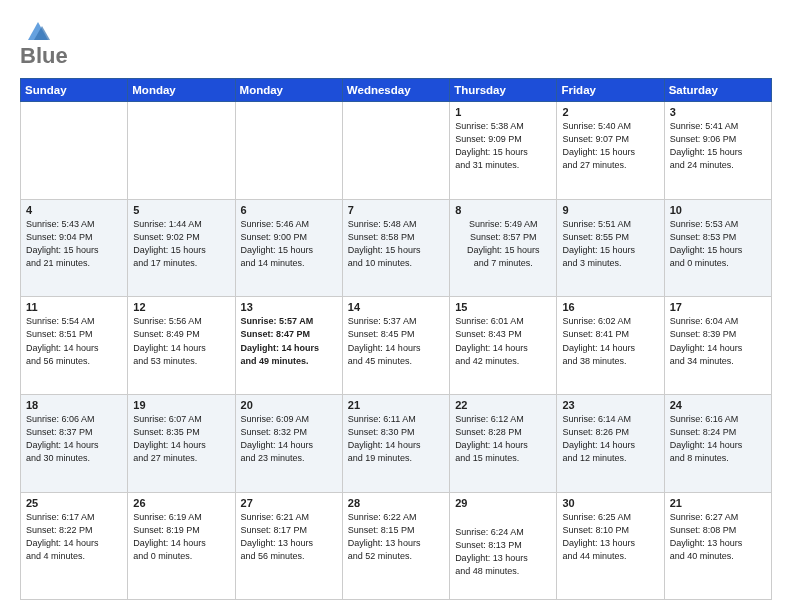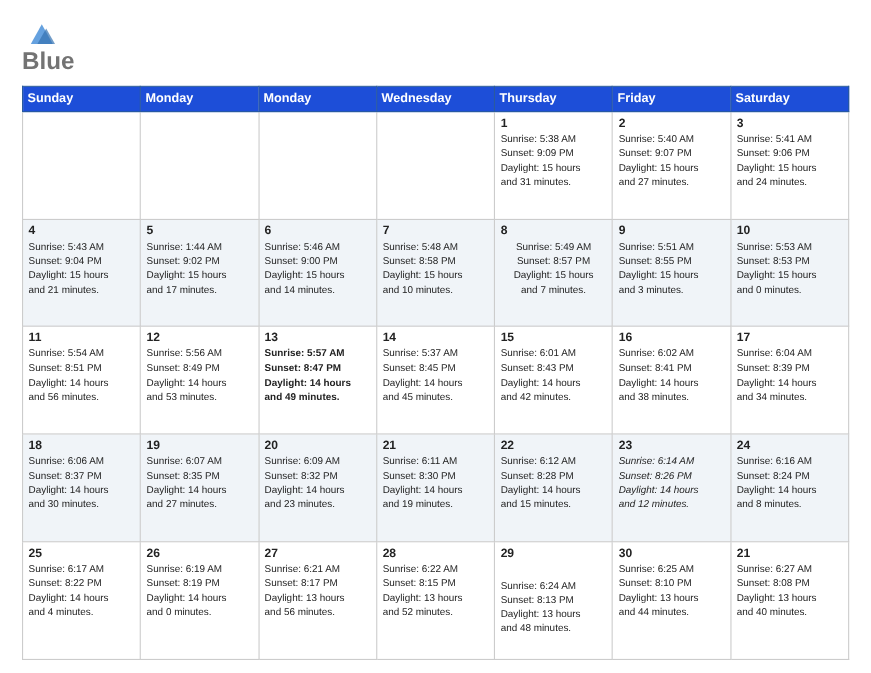--- a/index.html
+++ b/index.html
@@ -289,21 +289,21 @@
           </td>
           <td>
             <span class="day-num">22</span>
             <div class="day-info" style="white-space: pre-line;">Sunrise: 6:12 AM
 Sunset: 8:28 PM
 Daylight: 14 hours
 and 15 minutes.</div>
           </td>
           <td>
             <span class="day-num">23</span>
-            <div class="day-info" style="white-space: pre-line; font-style: italic;">Sunrise: 6:14 AM
+            <div class="day-info" style="white-space: pre-line;">Sunrise: 6:14 AM
 Sunset: 8:26 PM
 Daylight: 14 hours
 and 12 minutes.</div>
           </td>
           <td>
             <span class="day-num">24</span>
             <div class="day-info" style="white-space: pre-line;">Sunrise: 6:16 AM
 Sunset: 8:24 PM
 Daylight: 14 hours
 and 8 minutes.</div>

